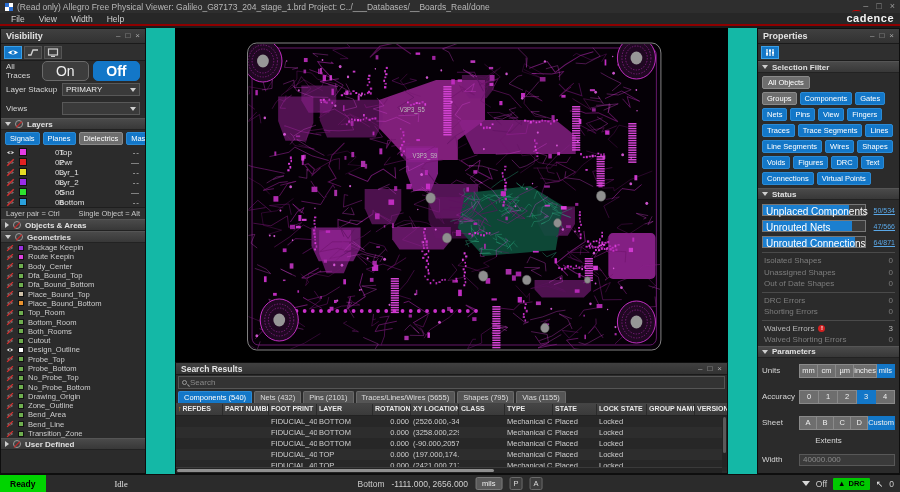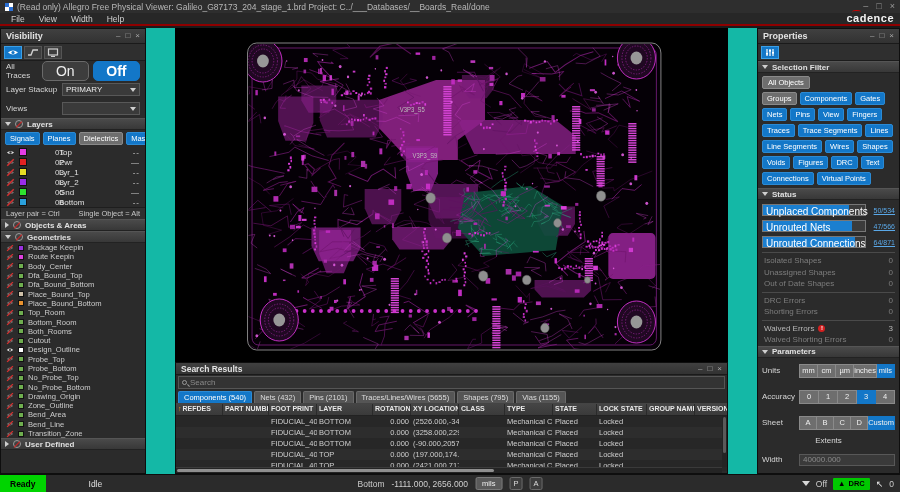--- a/index.html
+++ b/index.html
@@ -113,21 +113,21 @@
   .td { font-size:7.5px; color:#cfcfcf; padding:1px 2px; white-space:nowrap; overflow:hidden; flex:0 0 auto; }
   .sort-ico { color:#e8a020; margin-right:1px; }
   .hscroll { position:absolute; left:0; right:5px; bottom:0; height:6px; background:#242424; border-top:1px solid #3a3a3a; }
   .hscroll .handle { position:absolute; left:1px; top:1px; bottom:1px; width:58%; background:#8f8f8f; border-radius:2px; }
   .vscroll { position:absolute; right:0; top:12px; bottom:6px; width:5px; background:#242424; }
   .vscroll .handle { position:absolute; top:1px; left:1px; right:1px; height:70%; background:#5a5a5a; border-radius:2px; }
 
   
   .statusbar { position:absolute; left:0; right:0; bottom:0; height:18px; background:#2b2b2b; border-top:1px solid #0e0e0e; display:flex; align-items:center; font-size:8.5px; }
   .ready { background:#00d400; color:#000; font-weight:bold; padding:2px 10px; align-self:stretch; display:flex; align-items:center; }
-  .idle { margin-left:43px; color:#e0e0e0; }
+  .idle { margin-left:69px; color:#e0e0e0;font-family:Liberation Serif, serif; }
   .sb-center { position:absolute; left:50%; transform:translateX(-50%); display:flex; align-items:center; gap:7px; }
   .sb-center .coords { color:#cfcfcf; }
   .sb-btn { background:#5a5a5a; border:1px solid #7a7a7a; color:#f0f0f0; font-size:7.5px; padding:1px 6px; border-radius:2px; }
   .sb-sq { background:#3d3d3d; border:1px solid #6a6a6a; color:#ddd; font-size:7.5px; padding:1px 3px; border-radius:2px; }
   .sb-right { margin-left:auto; display:flex; align-items:center; gap:6px; padding-right:6px; }
   .funnel { width:0; height:0; border-left:4px solid transparent; border-right:4px solid transparent; border-top:5px solid #d8d8d8; }
   .drc-badge { background:#00c800; color:#000; font-weight:bold; font-size:7.5px; padding:1.5px 5px; display:flex; gap:3px; align-items:center; border-radius:1px; }
   .cursor-ico { color:#e8e8e8; font-size:9px; }
 
   

